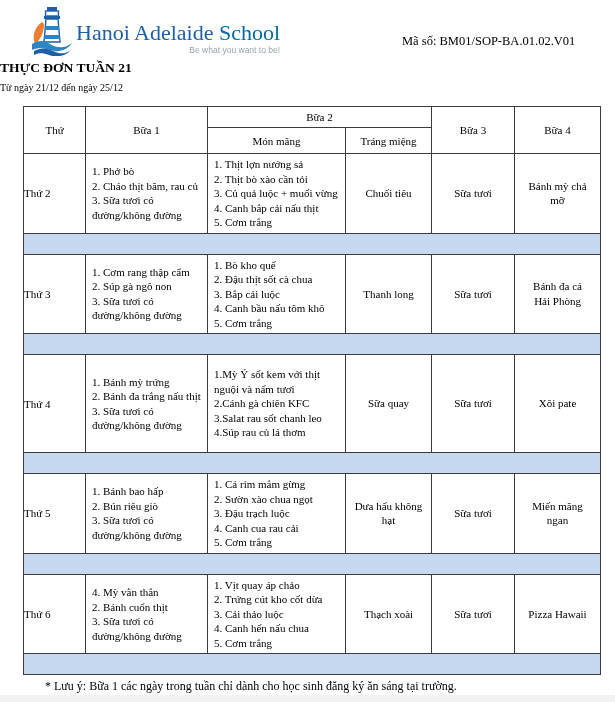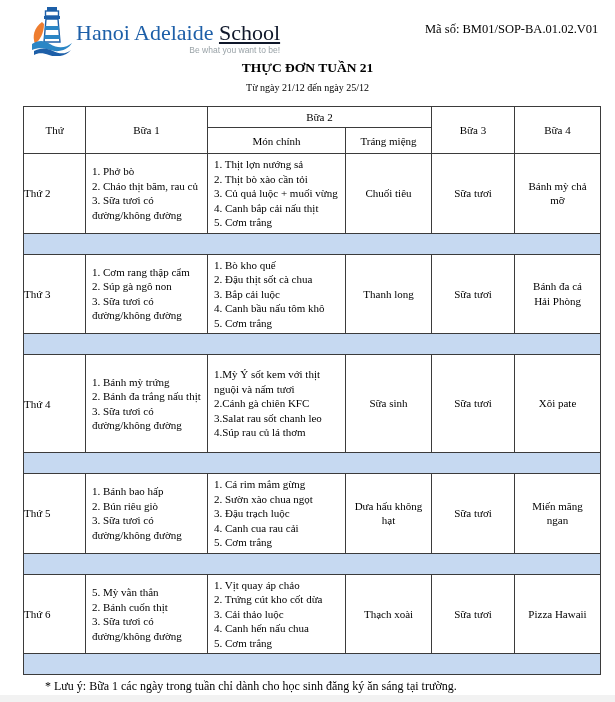--- a/index.html
+++ b/index.html
@@ -11,26 +11,26 @@
     overflow: hidden;
   }
 
   
   .page-header { position: relative; height: 58px; }
   .logo { position: absolute; left: 28px; top: 6px; display: flex; align-items: flex-start; }
   .logo-mark { width: 46px; height: 50px; flex: 0 0 auto; }
   .logo-textblock { margin-left: 2px; margin-top: 16px; line-height: 1; }
   .logo-name { font-size: 22px; letter-spacing: 0; white-space: nowrap; }
   .logo-name .n1 { color: #1d5fa8; }
-  .logo-name .n2 { color: #0f172a; text-decoration: underline; }
+  .logo-name .n2 { color: #0369a1; }
   .logo-tagline { font-size: 8.5px; color: #9aa3a8; text-align: right; margin-top: 2px;
                   font-family: "Liberation Sans", sans-serif; }
-  .doc-code { position: absolute; left: 402px; top: 22px; font-size: 12.5px; margin-left: 23px; }
-
-  .title-block { text-align: center; margin-top: 0; }
+  .doc-code { position: absolute; left: 402px; top: 34px; font-size: 12.5px; }
+
+  .title-block { text-align: left; margin-top: 0; }
   .doc-title { font-size: 13.5px; font-weight: bold; margin-top: 2px; }
   .doc-subtitle { font-size: 10px; margin-top: 6px; }
 
   
   table.menu {
     position: absolute; left: 23px; top: 106px;
     width: 577px; border-collapse: collapse; table-layout: fixed;
   }
   table.menu td, table.menu th {
     border: 1px solid #3b3b3b;
@@ -103,21 +103,21 @@
   </colgroup>
   <tbody>
     <tr class="hrow1">
       <th class="bold" rowspan="2">Thứ</th>
       <th class="bold" rowspan="2">Bữa 1</th>
       <th class="bold" colspan="2">Bữa 2</th>
       <th class="bold" rowspan="2">Bữa 3</th>
       <th class="bold" rowspan="2">Bữa 4</th>
     </tr>
     <tr class="hrow2">
-      <th>Món chính</th>
+      <th>Món măng</th>
       <th>Tráng miệng</th>
     </tr>
 
     <tr class="h74">
       <td class="c-day">Thứ 2</td>
       <td class="c-left">1. Phở bò
 2. Cháo thịt băm, rau củ
 3. Sữa tươi có đường/không đường</td>
       <td class="c-left">1. Thịt lợn nướng sả
 2. Thịt bò xào cần tỏi
@@ -152,21 +152,21 @@
 
     <tr class="h98">
       <td class="c-day">Thứ 4</td>
       <td class="c-left">1. Bánh mỳ trứng
 2. Bánh đa trắng nấu thịt
 3. Sữa tươi có đường/không đường</td>
       <td class="c-left">1.Mỳ Ý sốt kem với thịt nguội và nấm tươi
 2.Cánh gà chiên KFC
 3.Salat rau sốt chanh leo
 4.Súp rau củ lá thơm</td>
-      <td class="c-tm">Sữa sinh</td>
+      <td class="c-tm">Sữa quay</td>
       <td class="c-center">Sữa tươi</td>
       <td class="c-center">Xôi pate</td>
     </tr>
     <tr class="band-row">
         <td colspan="6"></td>
       </tr>
 
     <tr class="h79">
       <td class="c-day">Thứ 5</td>
       <td class="c-left">1. Bánh bao hấp
@@ -180,21 +180,21 @@
       <td class="c-tm">Dưa hấu không hạt</td>
       <td class="c-center">Sữa tươi</td>
       <td class="c-center">Miến măng ngan</td>
     </tr>
     <tr class="band-row">
         <td colspan="6"></td>
       </tr>
 
     <tr class="h76">
       <td class="c-day">Thứ 6</td>
-      <td class="c-left">5. Mỳ vằn thắn
+      <td class="c-left">4. Mỳ vằn thắn
 2. Bánh cuốn thịt
 3. Sữa tươi có đường/không đường</td>
       <td class="c-left">1. Vịt quay áp chảo
 2. Trứng cút kho cốt dừa
 3. Cải thảo luộc
 4. Canh hến nấu chua
 5. Cơm trắng</td>
       <td class="c-tm">Thạch xoài</td>
       <td class="c-center">Sữa tươi</td>
       <td class="c-center">Pizza Hawaii</td>

